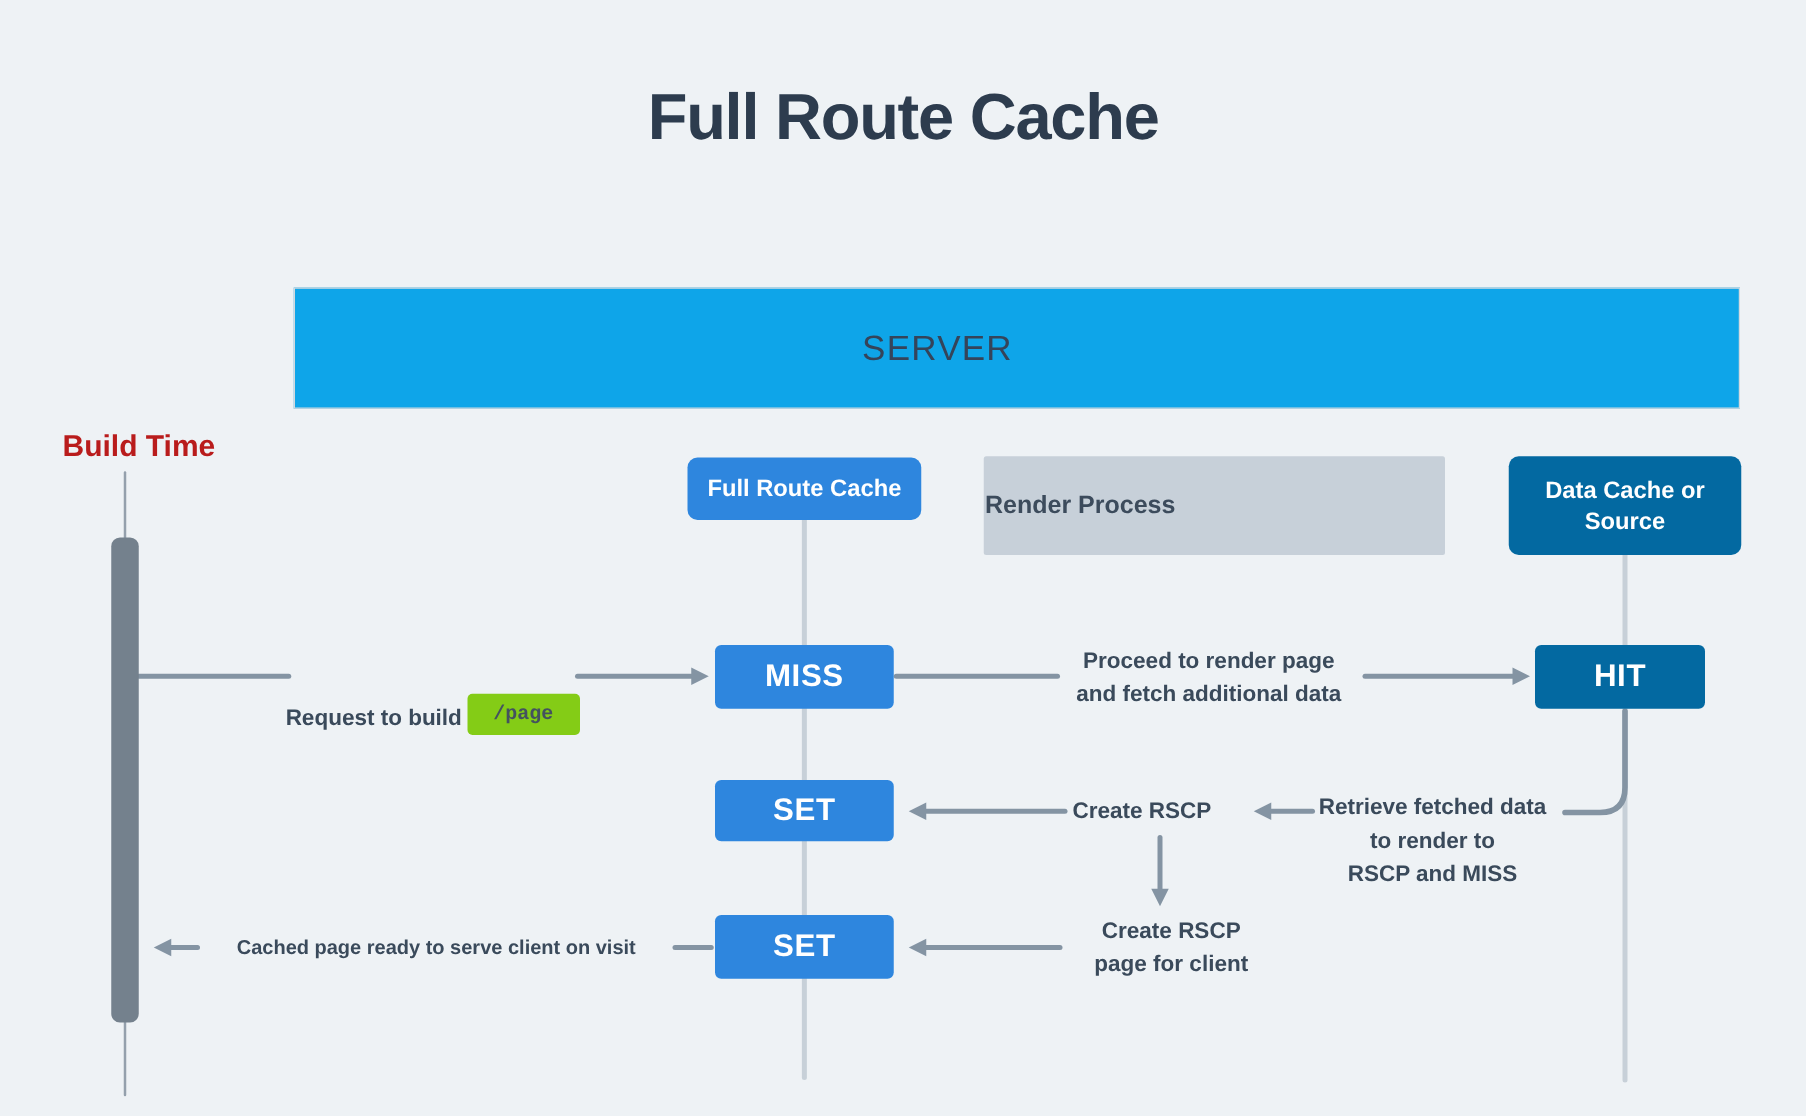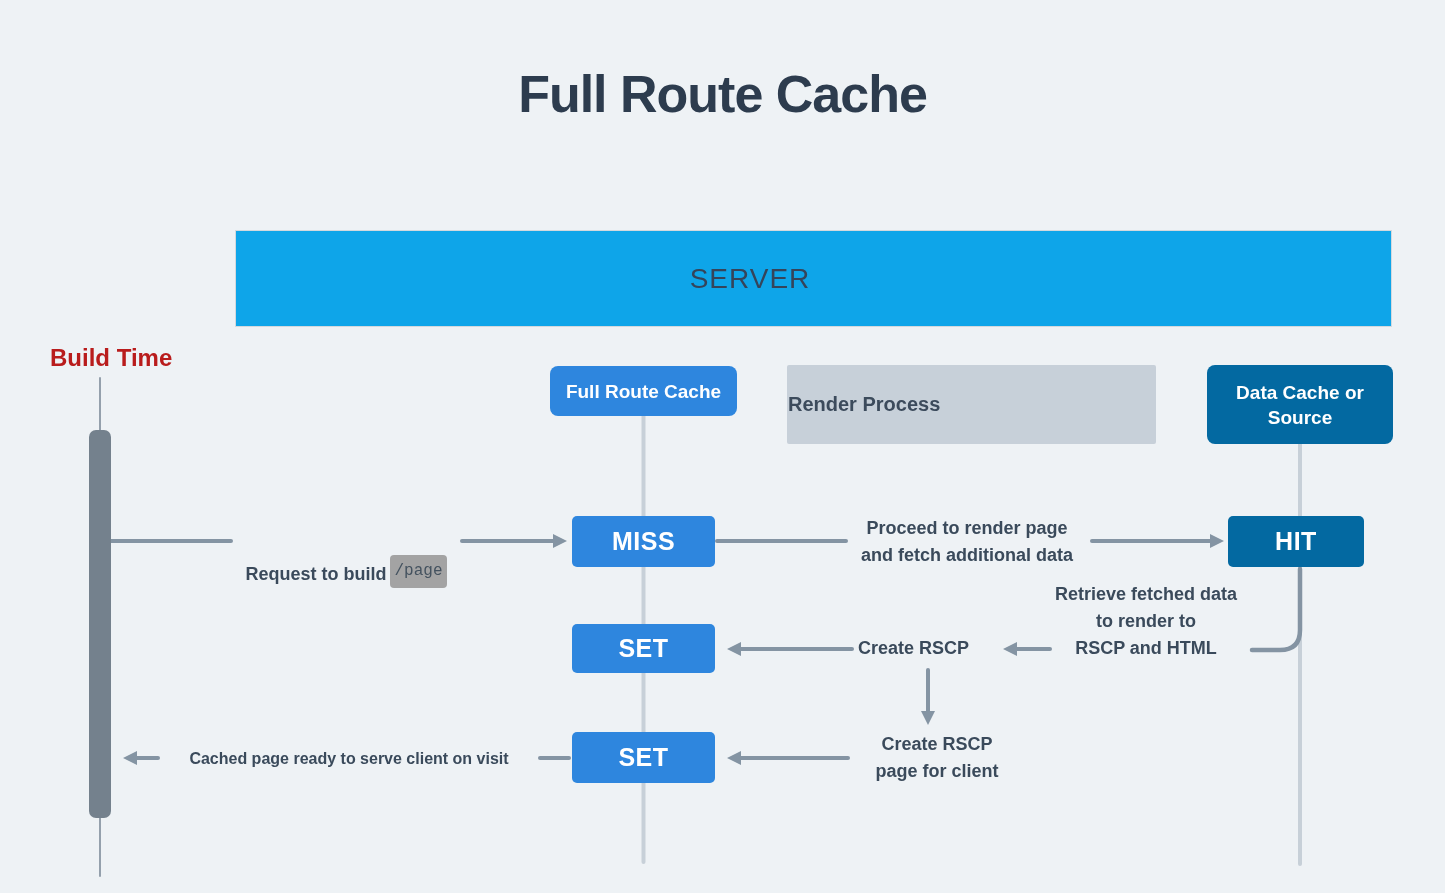--- a/index.html
+++ b/index.html
@@ -75,27 +75,27 @@
 
   .flow-text{
     font-size:18px;font-weight:600;color:#3a4a5b;line-height:27px;
   }
   .flow-request{
     left:232px;top:528px;width:228px;height:28px;
     display:flex;align-items:flex-end;justify-content:center;gap:4px;
     white-space:nowrap;font-size:18px;margin-top:32px;
   }
   .code-chip{
-    background:#a3a3a3;border-radius:4px;
+    background:#84cc16;border-radius:4px;
     font-family:"Liberation Mono", monospace;
-    font-size:16px;font-weight:400;color:#44525f;
-    padding:3px 4px;
+    font-size:16px;font-weight:700;color:#44525f;
+    padding:3px 21px;
   }
   .flow-proceed{left:842px;top:515px;width:250px;text-align:center;}
-  .flow-retrieve{left:1041px;top:581px;width:210px;text-align:center;}
+  .flow-retrieve{left:1041px;top:632px;width:210px;text-align:center;}
   .flow-create-rscp{left:858px;top:635px;width:144px;white-space:nowrap;}
   .flow-create-html{left:852px;top:731px;width:170px;text-align:center;}
   .flow-cached{
     left:158px;top:744px;width:382px;height:28px;
     display:flex;align-items:center;justify-content:center;
     white-space:nowrap;font-size:16px;
   }
 </style>
 </head>
 <body>
@@ -164,21 +164,21 @@
 </div>
 
 <div class="abs flow-text flow-proceed">
   <div>Proceed to render page</div>
   <div>and fetch additional data</div>
 </div>
 
 <div class="abs flow-text flow-retrieve">
   <div>Retrieve fetched data</div>
   <div>to render to</div>
-  <div>RSCP and HTML</div>
+  <div>RSCP and MISS</div>
 </div>
 
 <div class="abs flow-text flow-create-rscp">Create RSCP</div>
 
 <div class="abs flow-text flow-create-html">
   <div>Create RSCP</div>
   <div>page for client</div>
 </div>
 
 <div class="abs flow-text flow-cached">Cached page ready to serve client on visit</div>

